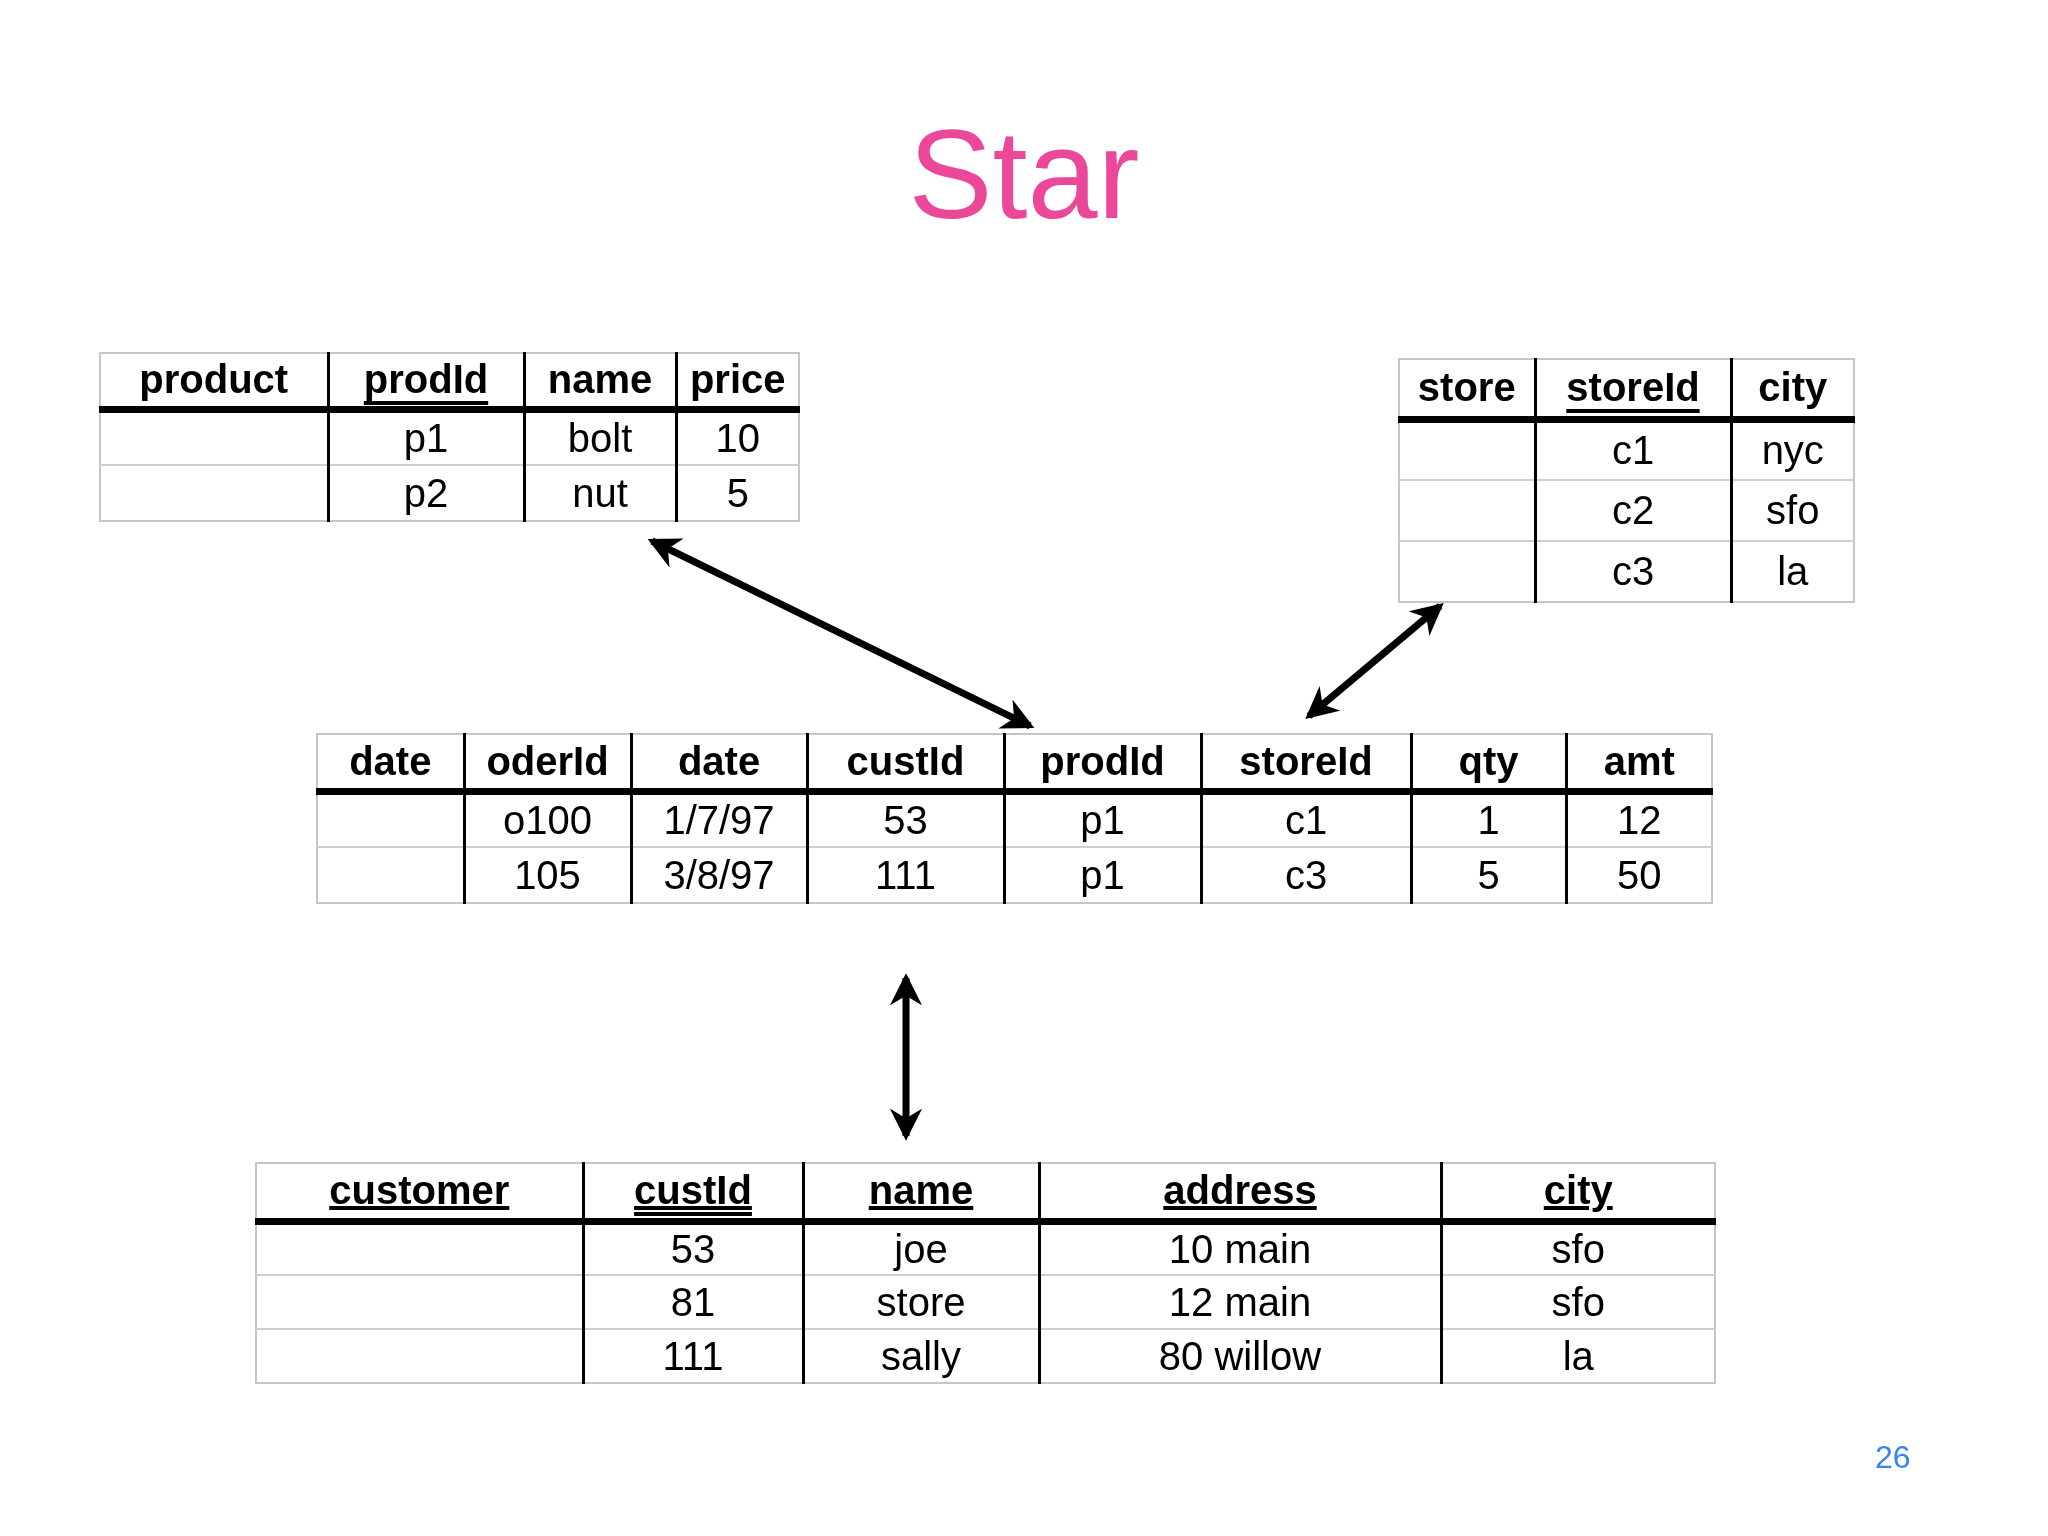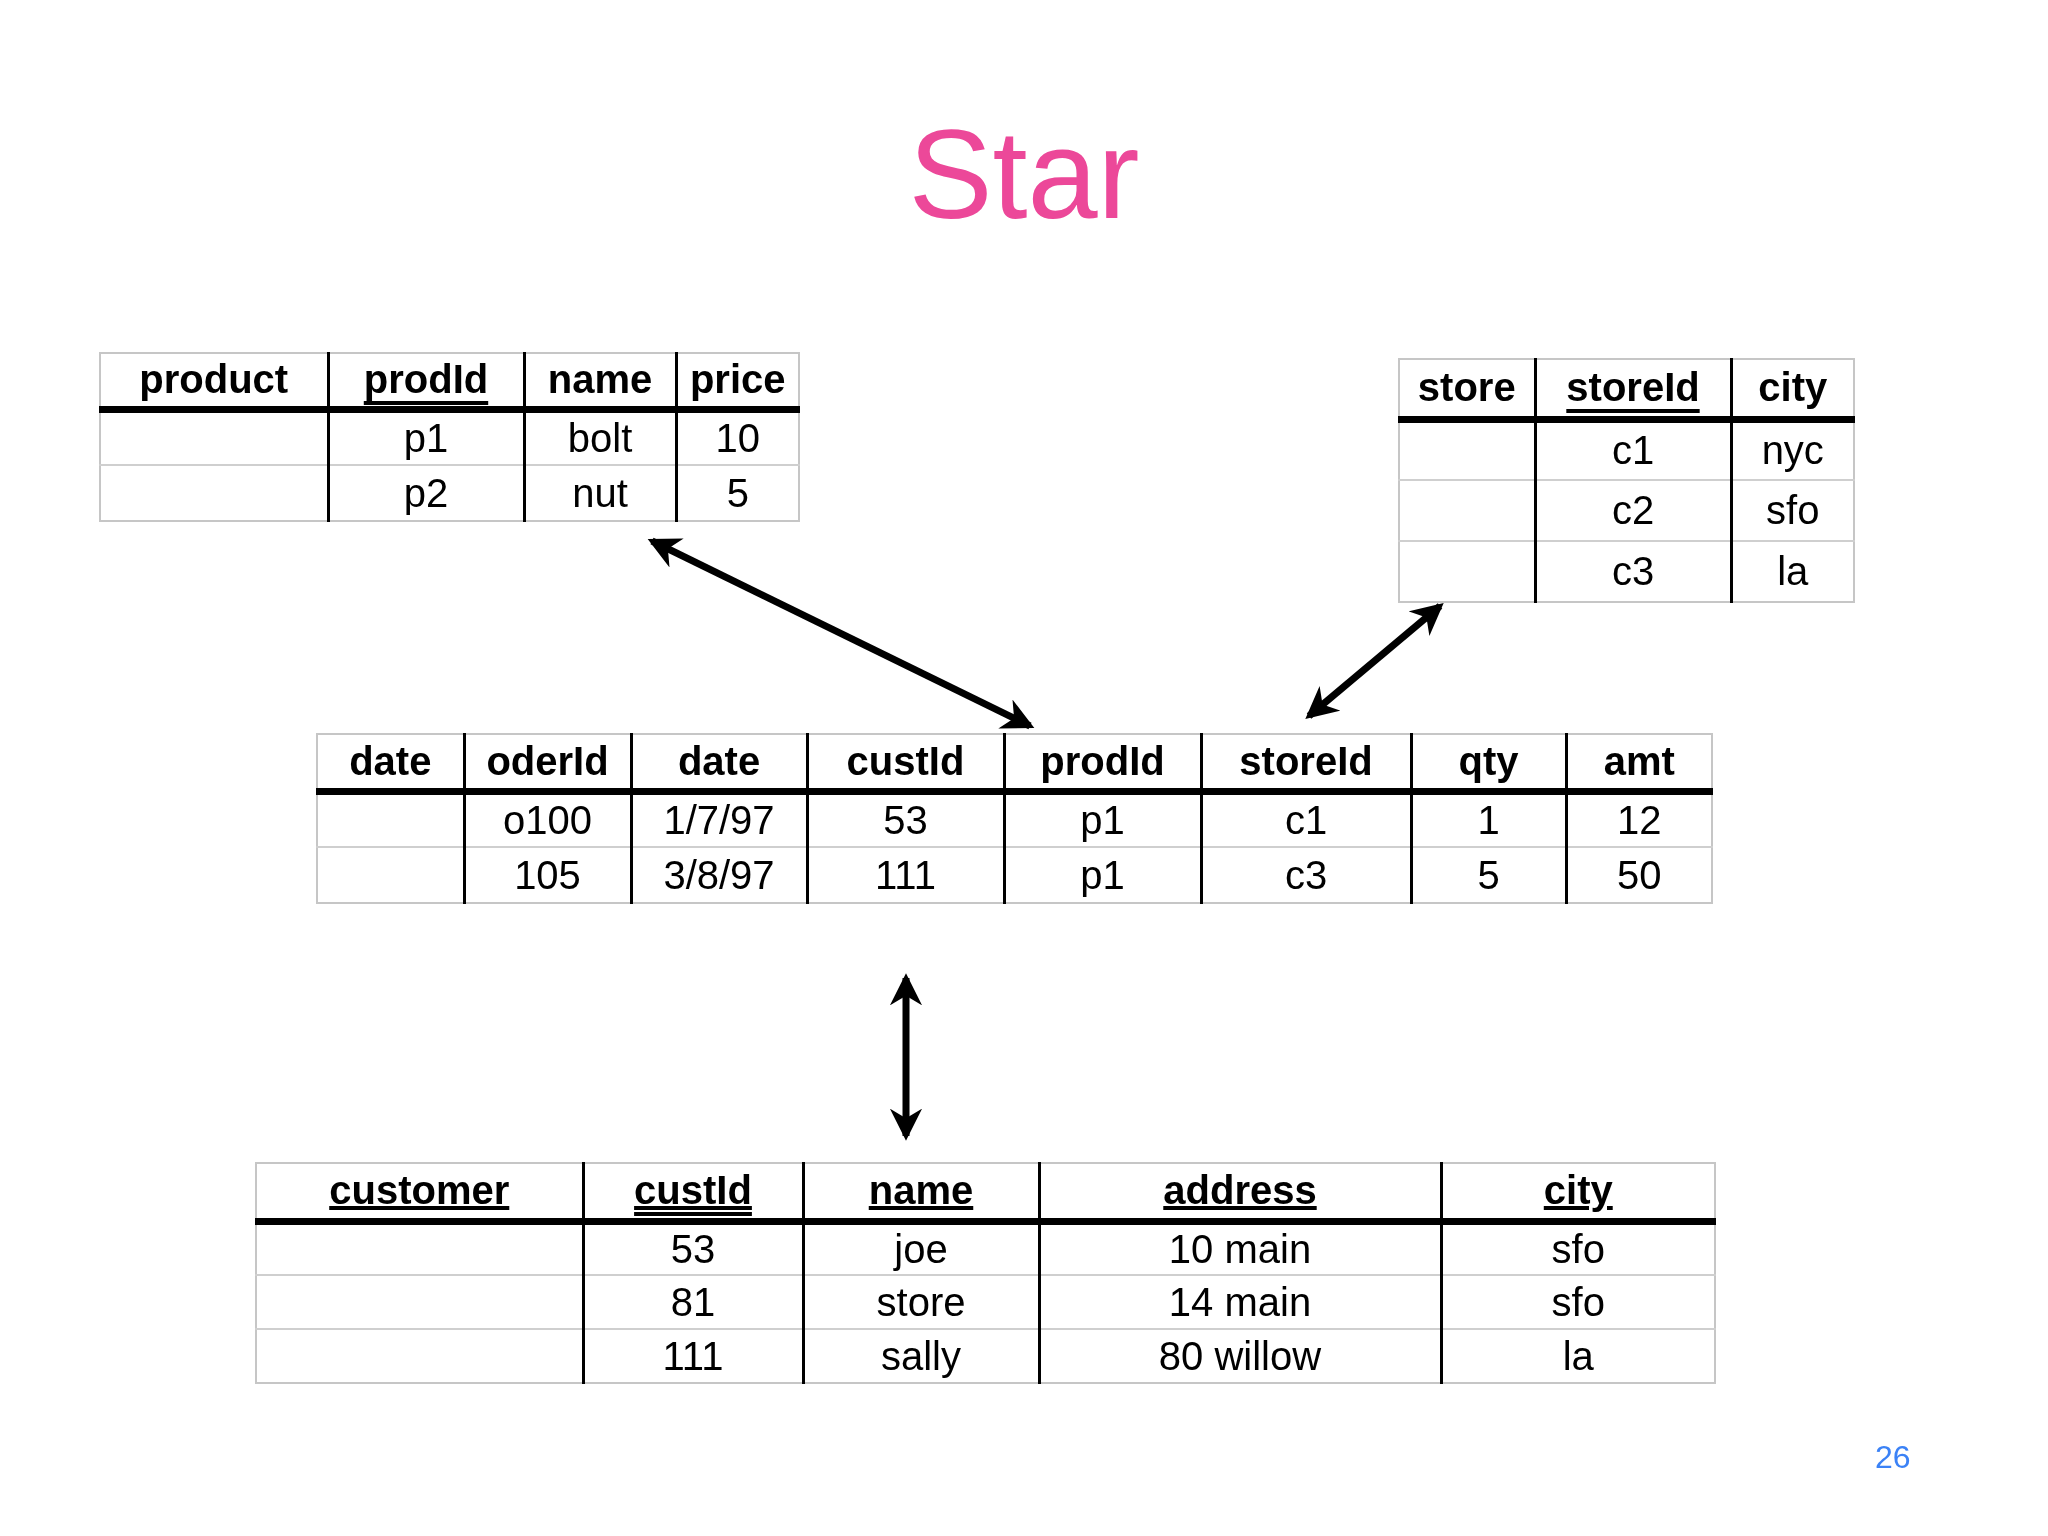--- a/index.html
+++ b/index.html
@@ -225,21 +225,21 @@
             <td></td>
             <td>53</td>
             <td>joe</td>
             <td>10 main</td>
             <td>sfo</td>
           </tr>
           <tr>
             <td></td>
             <td>81</td>
             <td>store</td>
-            <td>14 main</td>
+            <td>12 main</td>
             <td>sfo</td>
           </tr>
           <tr>
             <td></td>
             <td>111</td>
             <td>sally</td>
             <td>80 willow</td>
             <td>la</td>
           </tr>
         </tbody>

